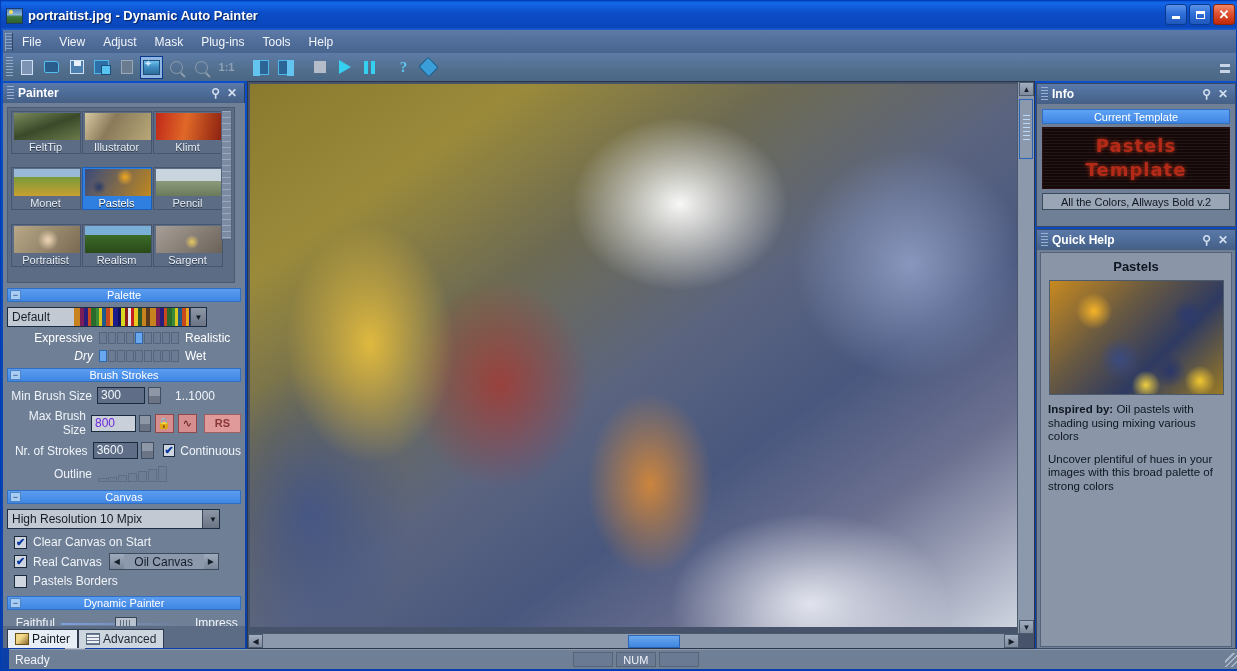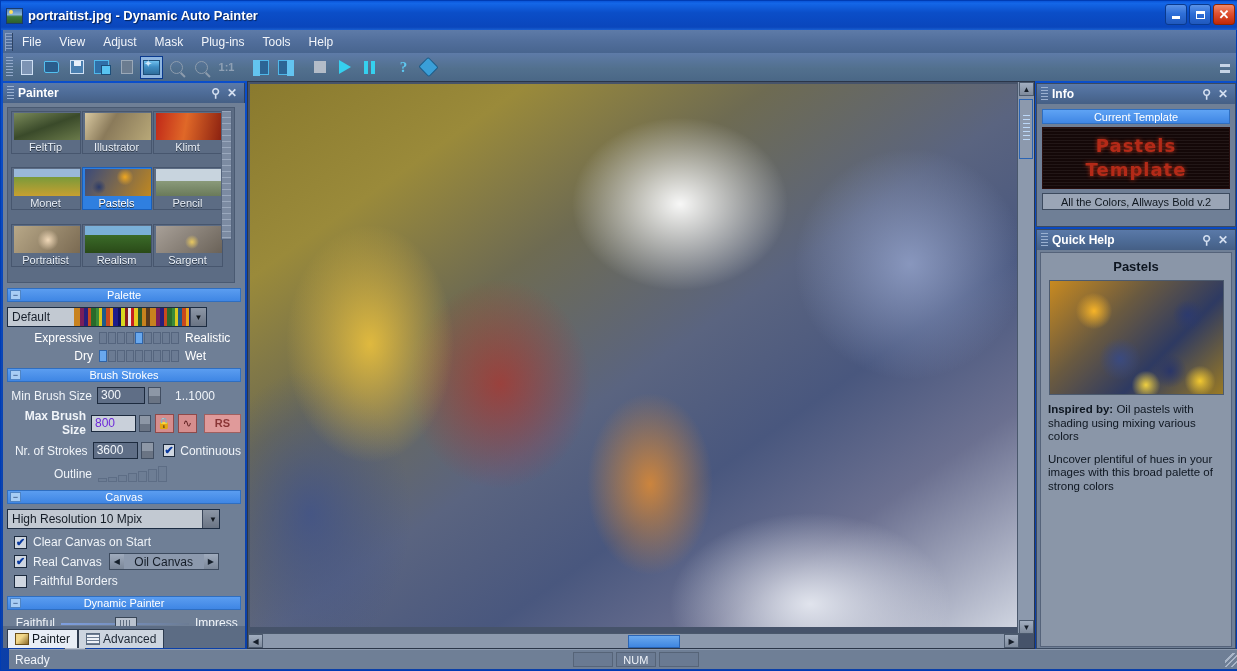--- a/index.html
+++ b/index.html
@@ -524,21 +524,21 @@
           <i class="tk thumb"></i>
             <i class="tk"></i>
             <i class="tk"></i>
             <i class="tk"></i>
             <i class="tk"></i>
         </span>
         <span class="sl-cap">Realistic</span>
       </div>
 
       <div class="row" style="margin-top:4px;">
-        <span class="sl-cap lbl-right" style="width:86px;">Dry</span>
+        <span class="sl-cap lbl-right" style="width:86px;font-style:italic;">Dry</span>
         <span class="tickbar" style="margin:0 6px;">
           <i class="tk thumb"></i>
             <i class="tk"></i>
             <i class="tk"></i>
             <i class="tk"></i>
           <i class="tk"></i>
             <i class="tk"></i>
             <i class="tk"></i>
             <i class="tk"></i>
             <i class="tk"></i>
@@ -552,21 +552,21 @@
       </div>
 
       <div class="row">
         <span style="width:85px;" class="lbl-right">Min Brush Size</span>
         <span class="numfield" style="margin-left:5px;">300</span>
         <span class="spin"></span>
         <span style="margin-left:14px;">1..1000</span>
       </div>
 
       <div class="row">
-        <span style="width:85px;font-weight:bold;" class="lbl-right">Max Brush Size</span>
+        <span style="width:85px;" class="lbl-right">Max Brush Size</span>
         <span class="numfield light" style="margin-left:5px;">800</span>
         <span class="spin"></span>
         <span class="minibtn">🔒</span>
         <span class="minibtn">∿</span>
         <span class="rsbtn">RS</span>
       </div>
 
       <div class="row">
         <span style="width:85px;" class="lbl-right">Nr. of Strokes</span>
         <span class="numfield" style="margin-left:5px;">3600</span>
@@ -608,21 +608,21 @@
         <span style="margin-left:6px;">Real Canvas</span>
         <span class="spinctl">
           <span class="sa">◀</span>
           <span class="sv">Oil Canvas</span>
           <span class="sa">▶</span>
         </span>
       </div>
 
       <div class="row" style="margin-top:4px;">
         <span class="chk" style="margin-left:7px;color:transparent;">✔</span>
-        <span style="margin-left:6px;">Faithful Borders</span>
+        <span style="margin-left:6px;">Pastels Borders</span>
       </div>
 
       <div class="sect-hdr" style="margin-top:8px;">
         <span class="minus">−</span>
         <span>Dynamic Painter</span>
       </div>
 
       <div class="row" style="margin-top:6px;">
         <span style="width:48px;" class="lbl-right">Faithful</span>
         <span class="dpslider">

